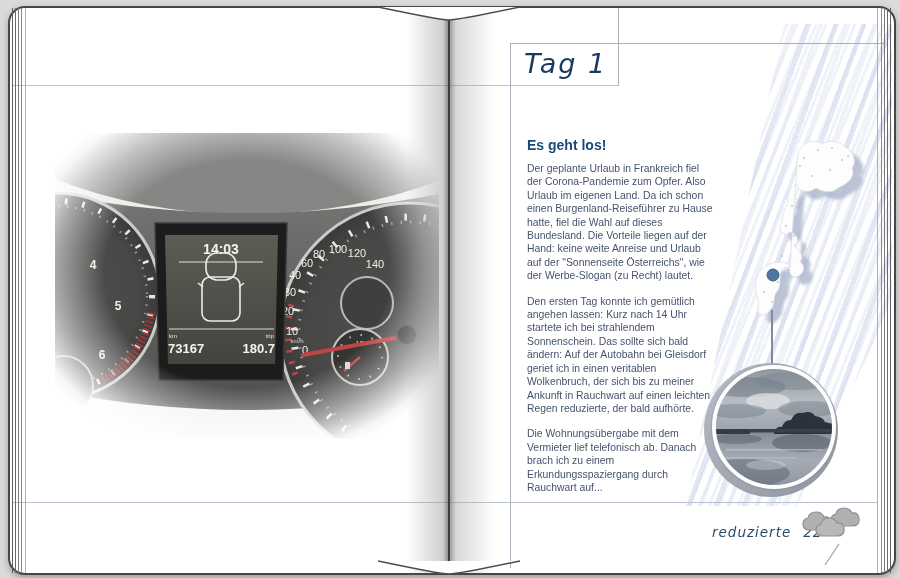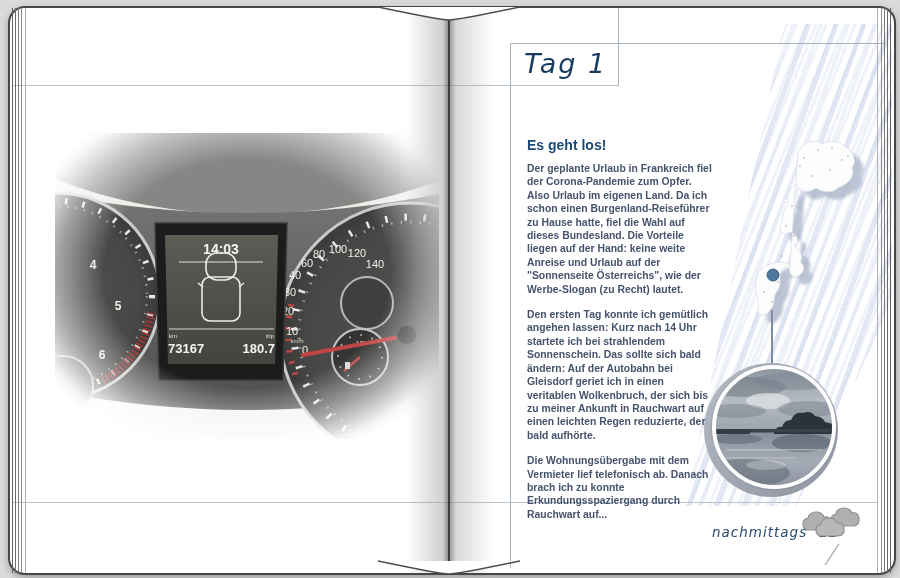--- a/index.html
+++ b/index.html
@@ -27,21 +27,21 @@
   
   .rule{background:#a7b2bd;z-index:2;}
   .rule-blue{background:#b7c3d0;z-index:2;}
   
   .title{left:514px;top:40px;width:100px;height:36px;z-index:4;
     font-style:italic;font-size:27px;letter-spacing:2px;color:#173a5f;
     font-family:"DejaVu Sans",sans-serif;}
   
   .textcol{left:517px;top:129px;width:188px;z-index:4;color:#46536d;}
   .textcol h3{margin:0 0 9px 0;font-size:14px;color:#1b4a78;}
-  .textcol p{margin:0 0 12px 0;font-size:10.4px;line-height:13.4px;font-weight:bold;}
+  .textcol p{margin:0 0 12px 0;font-size:10.4px;line-height:13.4px;}
   
   .wash{left:630px;top:16px;width:252px;height:482px;z-index:1;pointer-events:none;
     clip-path:polygon(57% 0,100% 0,100% 58%,62% 100%,18% 100%);
     background:
       repeating-linear-gradient(110deg,rgba(199,209,232,.50) 0 5px,rgba(255,255,255,0) 5px 12px,
         rgba(214,221,239,.38) 12px 16px,rgba(255,255,255,0) 16px 26px),
       repeating-linear-gradient(112deg,rgba(186,198,226,.22) 0 3px,rgba(255,255,255,0) 3px 9px);}
   .map{left:728px;top:126px;width:134px;height:196px;z-index:2;}
   .connector{left:761px;top:302px;width:2px;height:58px;background:#7d8ca2;z-index:2;}
   
@@ -143,25 +143,25 @@
           <ellipse cx="50" cy="96" rx="20" ry="5" fill="#d3d7db" opacity="0.4"></ellipse>
         </g>
       </svg>
     </div>
   </div>
 
   <div class="layer textcol">
     <h3>Es geht los!</h3>
     <p>Der geplante Urlaub in Frankreich fiel der Corona-Pandemie zum Opfer. Also Urlaub im eigenen Land. Da ich schon einen Burgenland-Reiseführer zu Hause hatte, fiel die Wahl auf dieses Bundesland. Die Vorteile liegen auf der Hand: keine weite Anreise und Urlaub auf der "Sonnenseite Österreichs", wie der Werbe-Slogan (zu Recht) lautet.</p>
     <p>Den ersten Tag konnte ich gemütlich angehen lassen: Kurz nach 14 Uhr startete ich bei strahlendem Sonnenschein. Das sollte sich bald ändern: Auf der Autobahn bei Gleisdorf geriet ich in einen veritablen Wolkenbruch, der sich bis zu meiner Ankunft in Rauchwart auf einen leichten Regen reduzierte, der bald aufhörte.</p>
-    <p>Die Wohnungsübergabe mit dem Vermieter lief telefonisch ab. Danach brach ich zu konnte Erkundungsspaziergang durch Rauchwart auf...</p>
+    <p>Die Wohnungsübergabe mit dem Vermieter lief telefonisch ab. Danach brach ich zu einem Erkundungsspaziergang durch Rauchwart auf...</p>
   </div>
 
   <div class="layer weather">
-    <span>nachmittags</span><span class="temp">22°</span>
+    <span>reduzierte</span><span class="temp">22°</span>
   </div>
   <svg class="layer clouds" viewBox="0 0 64 66" width="64" height="66">
     <g stroke="#8f8f8f" stroke-width="1.2">
       <path fill="#b0b0b0" transform="translate(1,9)" d="M7,19 Q1,19 1,13 Q1,8 6,7 Q7,1 14,1 Q20,1 22,6 Q28,5 29,11 Q30,19 22,19 Z"></path>
       <path fill="#b0b0b0" transform="translate(29,5)" d="M7,19 Q1,19 1,13 Q1,8 6,7 Q7,1 14,1 Q20,1 22,6 Q28,5 29,11 Q30,19 22,19 Z"></path>
       <path fill="#b8b8b8" transform="translate(14,15)" d="M7,19 Q1,19 1,13 Q1,8 6,7 Q7,1 14,1 Q20,1 22,6 Q28,5 29,11 Q30,19 22,19 Z"></path>
     </g>
     <line x1="38" y1="42" x2="24" y2="63" stroke="#a0a0a0" stroke-width="1.2"></line>
   </svg>
 

